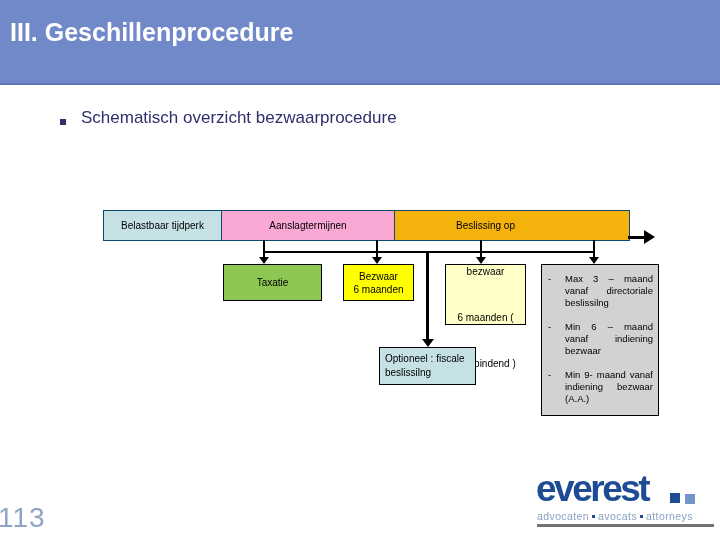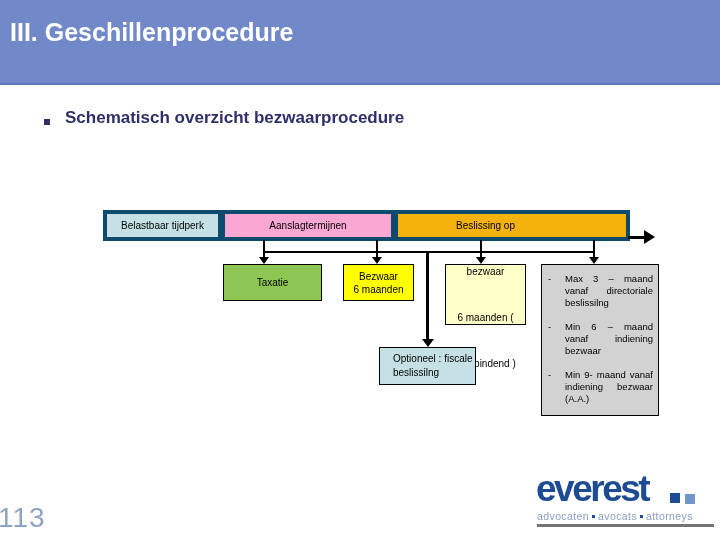--- a/index.html
+++ b/index.html
@@ -20,40 +20,40 @@
     border-bottom: 2px solid #5F76B8;
   }
   .title {
     position: absolute; left: 10px; top: 18px;
     margin: 0;
     font-size: 25px; font-weight: bold;
     color: #FFFFFF; letter-spacing: 0px;
   }
 
   
-  .bullet-row { position: absolute; left: 44px; top: 108px; display: flex; align-items: center; font-weight: bold; }
+  .bullet-row { position: absolute; left: 60px; top: 108px; display: flex; align-items: center; }
   .bullet-square {
     width: 6px; height: 6px; background: #2F2F6B;
     margin-top: 7px; margin-right: 15px; flex: none;
   }
   .bullet-text { font-size: 17px; color: #2F2F6B; }
 
   
   .dbox { position: absolute; border: 1px solid #000; color: #000; }
   .vline, .hline { position: absolute; background: #000; }
   .down-arrow {
     position: absolute; width: 0; height: 0;
     border-left: 5px solid transparent; border-right: 5px solid transparent;
     border-top: 7px solid #000;
   }
 
   
   .bar { position: absolute; left: 103px; top: 210px; height: 31px; display: flex; }
   .seg {
-    height: 31px; border: 4px solid #0c4a6e;
+    height: 31px; border: 1px solid #0c4a6e;
     display: flex; align-items: center; justify-content: center;
     font-size: 10px; color: #000;
   }
   .seg1 { width: 119px; background: #C5E1E5; }
   .seg2 { width: 174px; background: #f9a8d4; margin-left: -1px; }
   .seg3 { width: 236px; background: #F4B30C; margin-left: -1px; }
   .bar-arrow-line { position: absolute; left: 628px; top: 236px; width: 18px; height: 3px; background: #000; }
   .bar-arrow-head {
     position: absolute; left: 644px; top: 230px; width: 0; height: 0;
     border-left: 11px solid #000;
@@ -80,21 +80,21 @@
     font-size: 10px; line-height: 13px; text-align: center;
   }
   .box-beslissing {
     left: 445px; top: 264px; width: 81px; height: 61px; background: #FFFFC8;
     display: flex; flex-direction: column; align-items: center; justify-content: center;
     font-size: 10px; line-height: 13px; text-align: center; gap: 33px;
   }
   .box-beslissing div, .box-bezwaar div, .box-optioneel div { white-space: nowrap; }
   .box-optioneel {
     left: 379px; top: 347px; width: 97px; height: 38px; background: #C5E1E5;
-    padding: 4px 13px; font-size: 10px; line-height: 14px;
+    padding: 4px 5px; font-size: 10px; line-height: 14px;
   }
   .box-termijnen {
     left: 541px; top: 264px; width: 118px; height: 152px; background: #D2D2D2;
     padding: 8px 5px 4px 6px; font-size: 9.5px; line-height: 12px;
   }
   .t-item { display: flex; margin-bottom: 12px; }
   .t-marker { width: 17px; flex: none; }
   .t-text { flex: 1; text-align: justify; }
 
   

